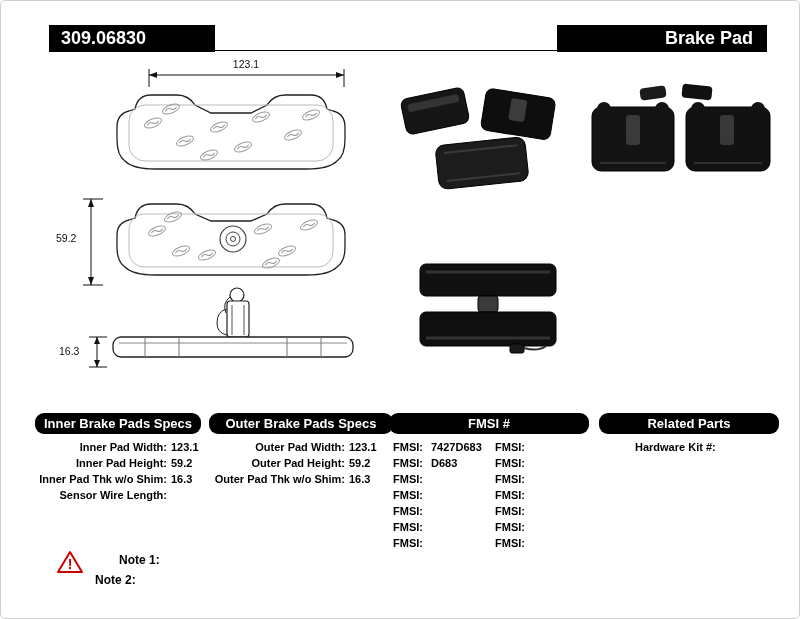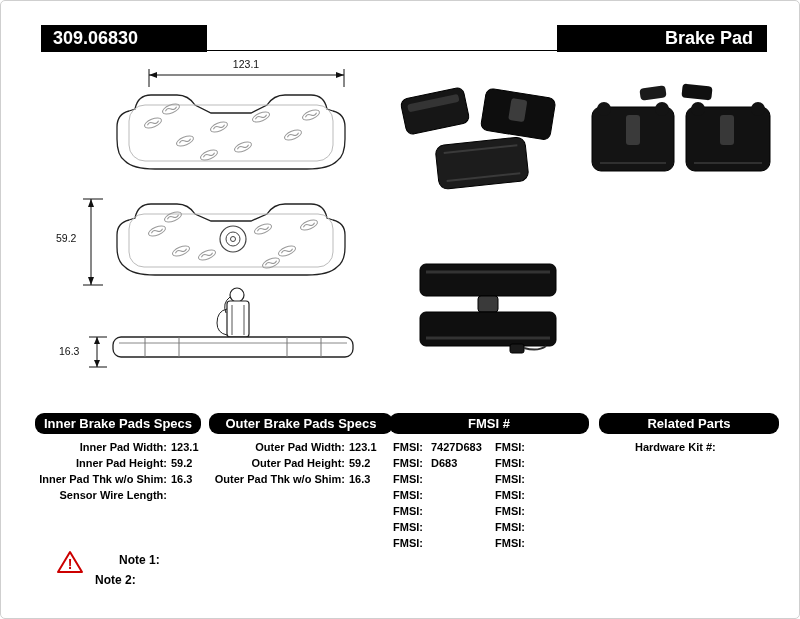--- a/index.html
+++ b/index.html
@@ -4,21 +4,21 @@
 <style>
   html,body{margin:0;padding:0;background:#fff;}
   .page{
     position:relative;width:800px;height:619px;box-sizing:border-box;
     background:#fff;border:1px solid #cfcfcf;border-radius:5px;overflow:hidden;
     font-family:"Liberation Sans", sans-serif;color:#000;
   }
   
   .hbar{position:absolute;top:24px;height:27px;background:#000;color:#fff;
     font-weight:bold;font-size:18px;line-height:27px;box-sizing:border-box;}
-  .hbar-left{left:40px;width:166px;padding-left:12px;text-align:left;}
+  .hbar-left{left:48px;width:166px;padding-left:12px;text-align:left;}
   .hbar-right{left:556px;width:210px;padding-right:14px;text-align:right;padding-left:19px;}
   .hrule{position:absolute;top:49px;left:200px;width:356px;height:1px;background:#000;}
   
   .abs{position:absolute;}
   .dim-label{position:absolute;font-size:10.5px;font-weight:normal;color:#111;}
   svg{display:block;}
   
   .secbar{position:absolute;top:412px;height:21px;background:#000;color:#fff;
     font-weight:bold;font-size:13px;line-height:21px;text-align:center;border-radius:9px;}
   

